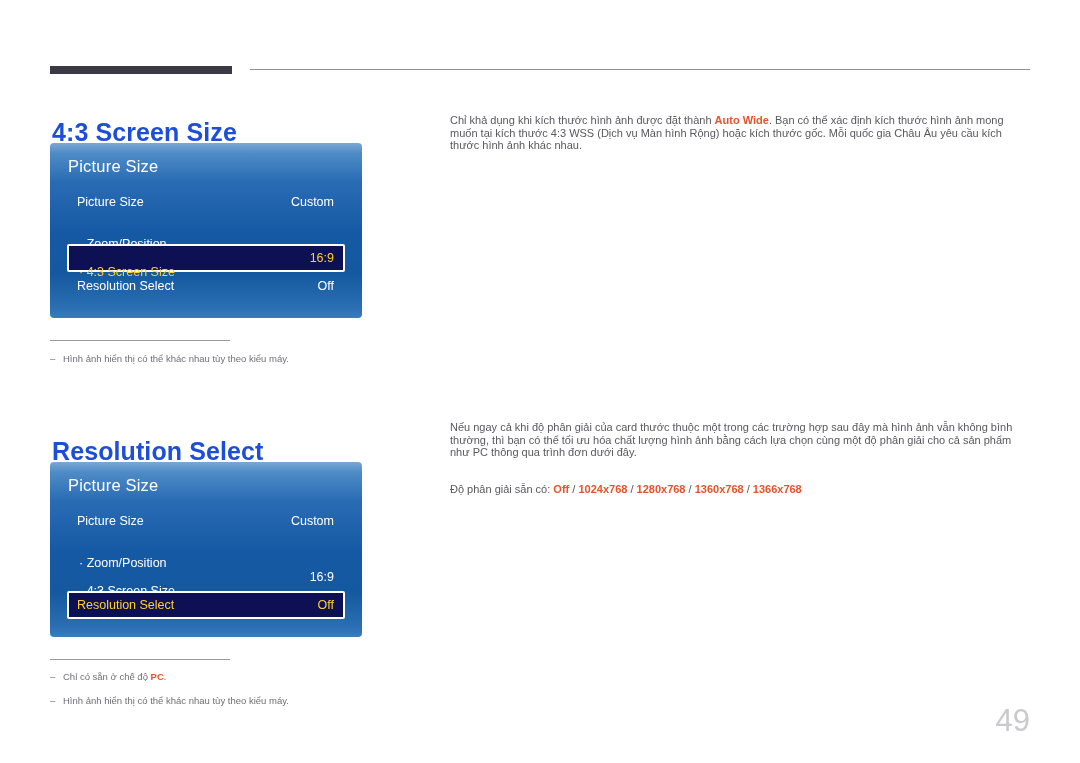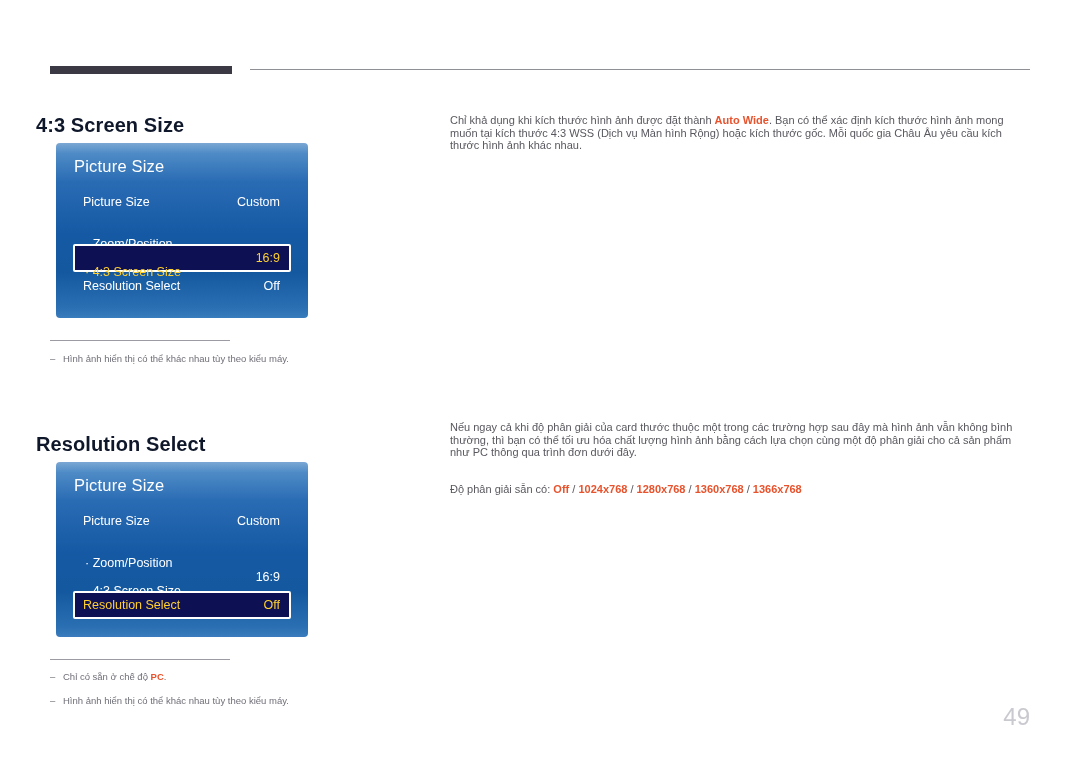--- a/index.html
+++ b/index.html
@@ -30,35 +30,35 @@
     left: 250px;
     top: 69px;
     width: 780px;
     height: 1px;
     background: #8f8f96;
   }
 
   
   .section-title {
     position: absolute;
-    left: 36px;
-    font-size: 20px;
+    left: 52px;
+    font-size: 25px;
     font-weight: bold;
-    color: #0f172a;
+    color: #1d4ed8;
     letter-spacing: .1px;
     white-space: nowrap;
   }
   #title-43 { top: 101px; }
   #title-res { top: 420px; }
 
   
   .osd {
     position: absolute;
-    left: 56px;
-    width: 252px;
+    left: 50px;
+    width: 312px;
     border-radius: 4px;
     background:
       linear-gradient(to bottom,
         #7ba7d4 0%,
         #4e8bc6 6%,
         #2a6cb4 22%,
         #1559a4 52%,
         #14599f 74%,
         #2a6fb2 94%,
         #3a7cbd 100%);
@@ -150,21 +150,21 @@
     color: #58585f;
     white-space: nowrap;
   }
   .res-line .accent { color: #e8522c; font-weight: bold; }
 
   
   .page-number {
     position: absolute;
     right: 50px;
     top: 703px;
-    font-size: 24px;
+    font-size: 31px;
     color: #c9c9d0;
   }
 </style>
 </head>
 <body>
 
 <div class="header-bar"></div>
 <div class="header-rule"></div>
 
 <h1 class="section-title" id="title-43">4:3 Screen Size</h1>

